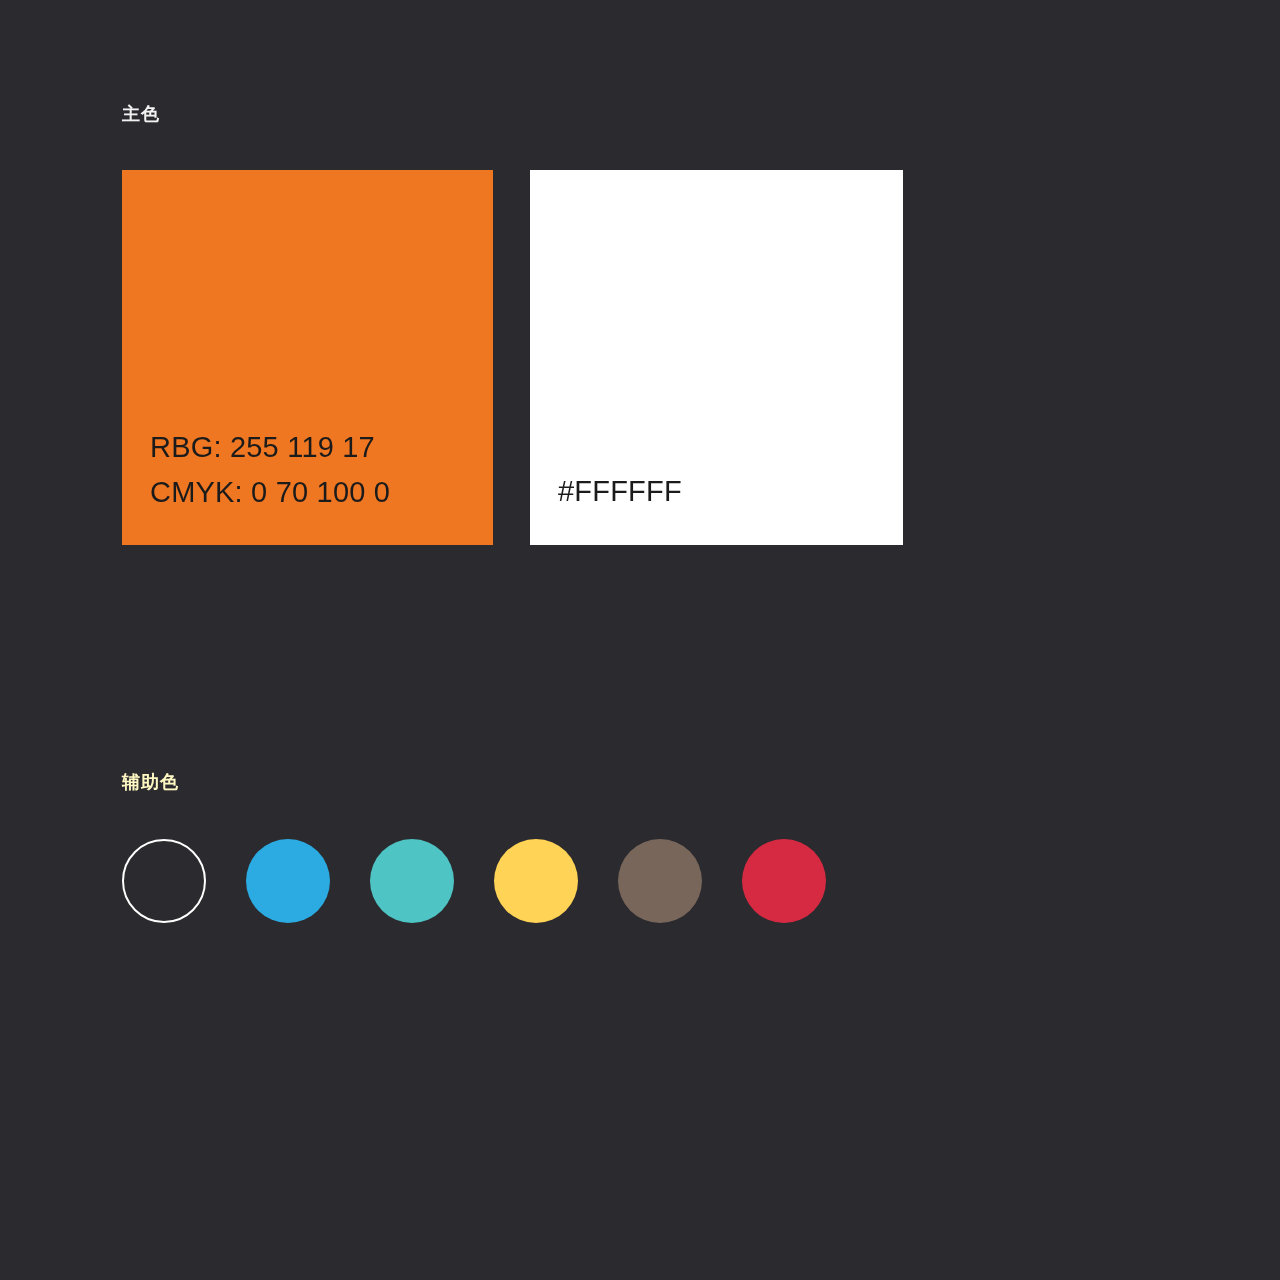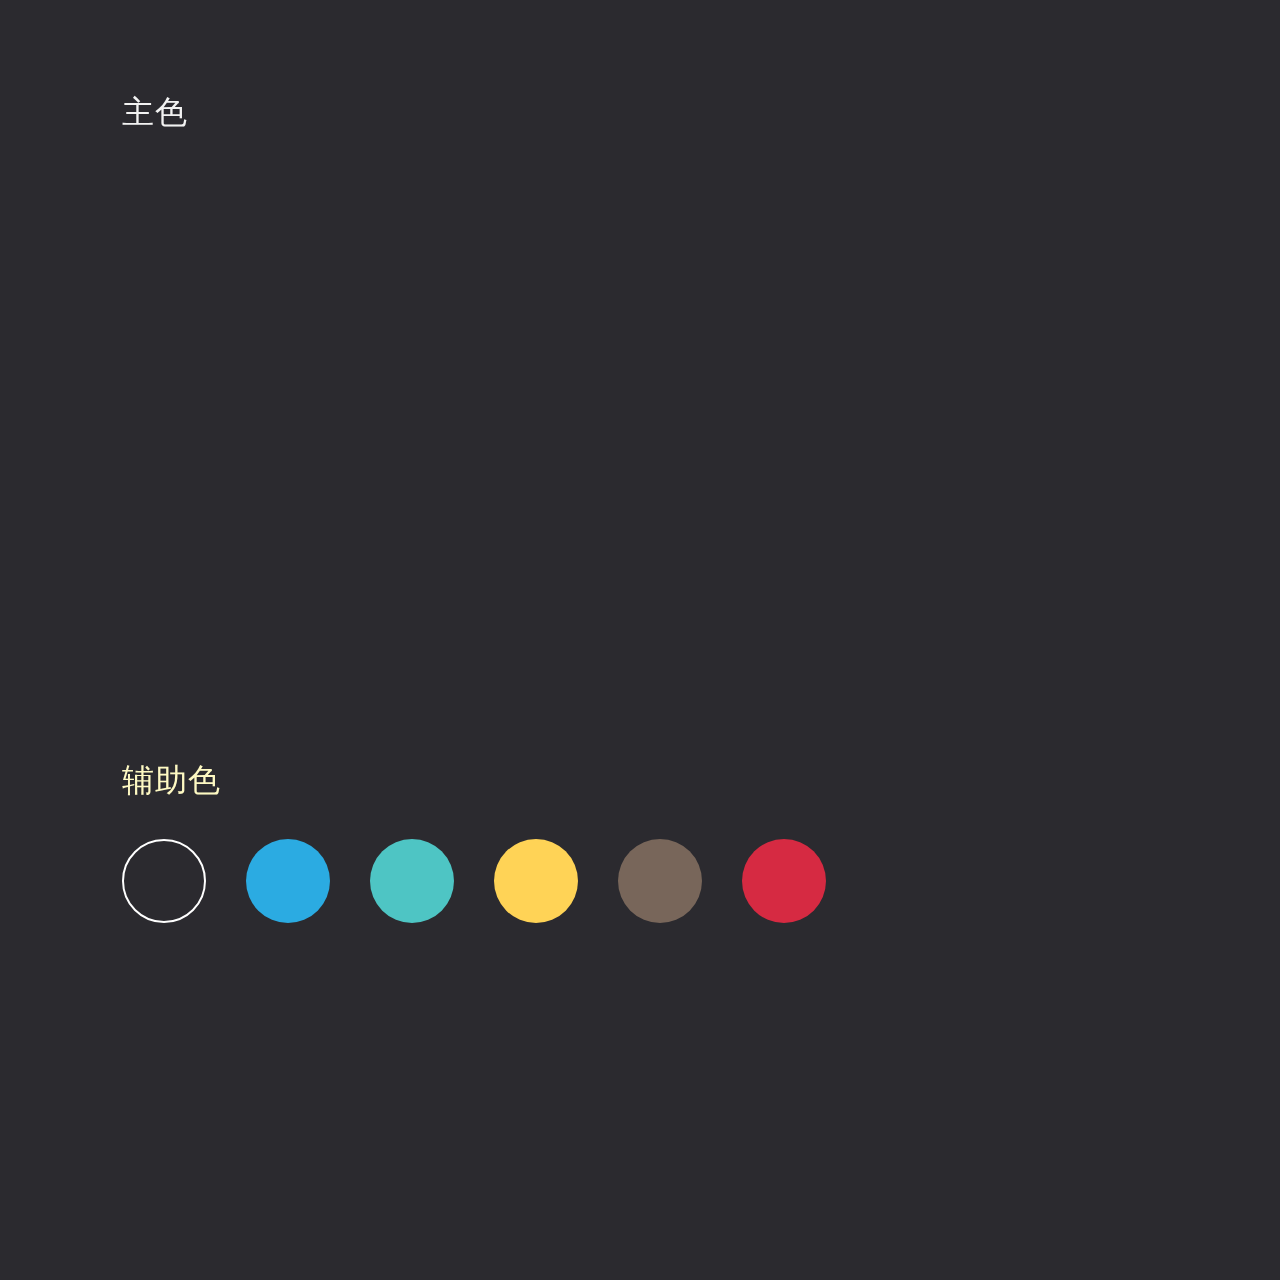--- a/index.html
+++ b/index.html
@@ -18,25 +18,26 @@
 
   .page {
     position: absolute;
     inset: 0;
   }
 
   
   .section-heading {
     position: absolute;
     color: #f2f2f2;
-    font-size: 32px;
-    font-weight: 400;
+    font-size: 18px;
+    font-weight: 700;
     letter-spacing: 1px;
     line-height: 1;
     white-space: nowrap;
+    margin-top: 9px;
   }
   #primary-heading { left: 122px; top: 96px; }
   #secondary-heading { left: 122px; top: 764px; }
 
   
   .swatch-row {
     position: absolute;
     left: 122px;
     top: 170px;
     display: flex;
@@ -86,20 +87,32 @@
     border: 2px solid #ffffff;
   }
 </style>
 </head>
 <body style="background: rgb(43, 42, 47);">
 
 <div class="page">
 
   <div class="section-heading" id="primary-heading" style="color: rgb(242, 242, 242);">主色</div>
 
+  <div class="swatch-row">
+
+    <div class="swatch" id="swatch-orange" style="background: rgb(240, 119, 34);">
+      <div class="swatch-line" style="color: rgb(27, 27, 27);">RBG: 255 119 17</div>
+      <div class="swatch-line" style="color: rgb(27, 27, 27);">CMYK: 0 70 100 0</div>
+    </div>
+
+    <div class="swatch white-swatch" id="swatch-white" style="background: rgb(255, 255, 255);">
+      <div class="swatch-line" style="color: rgb(27, 27, 27);">#FFFFFF</div>
+    </div>
+
+  </div>
 
   <div class="section-heading" id="secondary-heading" style="color: #fef9c3;">辅助色</div>
 
   <div class="circle-row">
     <div class="color-circle outlined" id="circle-0" style="background: transparent; border: 2px solid rgb(255, 255, 255);"></div>
     <div class="color-circle" id="circle-1" style="background: rgb(43, 171, 226);"></div>
     <div class="color-circle" id="circle-2" style="background: rgb(78, 197, 196);"></div>
     <div class="color-circle" id="circle-3" style="background: rgb(255, 211, 86);"></div>
     <div class="color-circle" id="circle-4" style="background: rgb(120, 102, 90);"></div>
     <div class="color-circle" id="circle-5" style="background: rgb(214, 42, 66);"></div>

